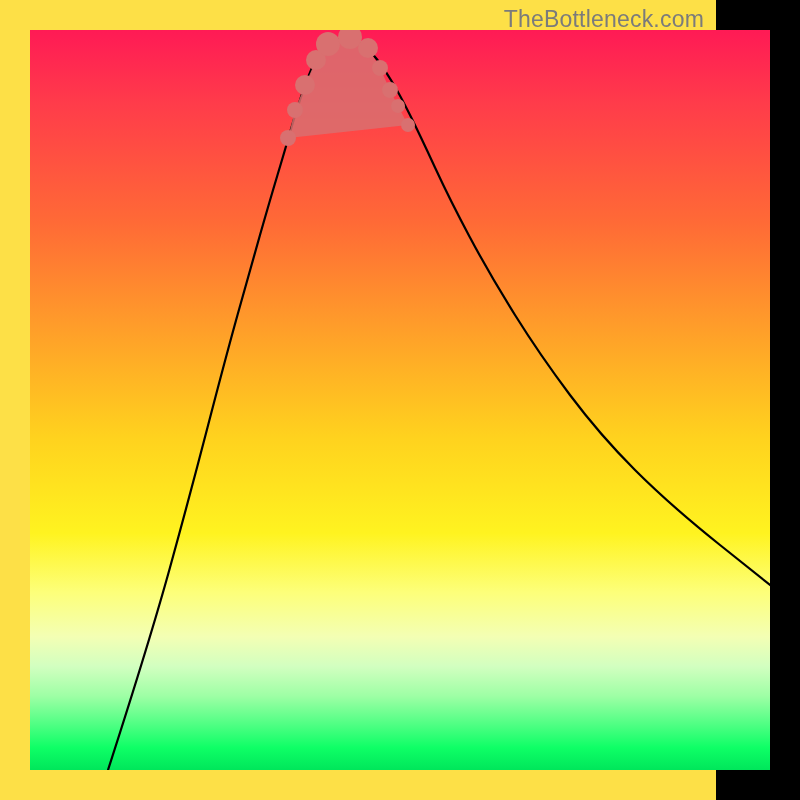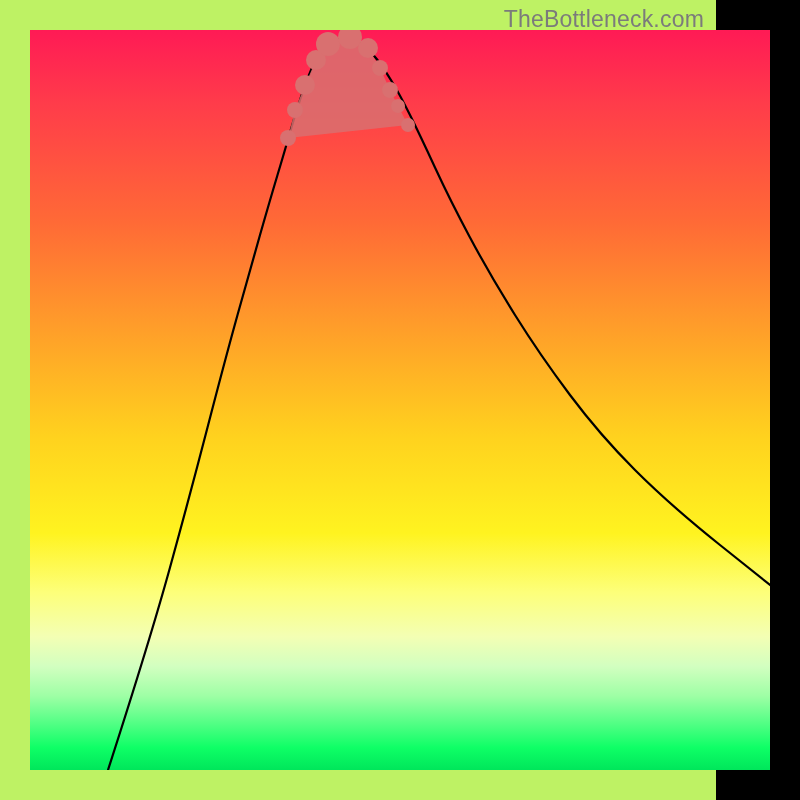--- a/index.html
+++ b/index.html
@@ -8,21 +8,21 @@
     width: 800px;
     height: 800px;
     overflow: hidden;
     font-family: Arial, Helvetica, sans-serif;
     background: #000;
   }
   .frame {
     position: relative;
     width: 716px;
     height: 800px;
-    background: #bef264;
+    background: #fde047;
   }
   .plot {
     position: absolute;
     left: 30px;
     top: 30px;
     width: 740px;
     height: 740px;
     
     background: linear-gradient(
       to bottom,

